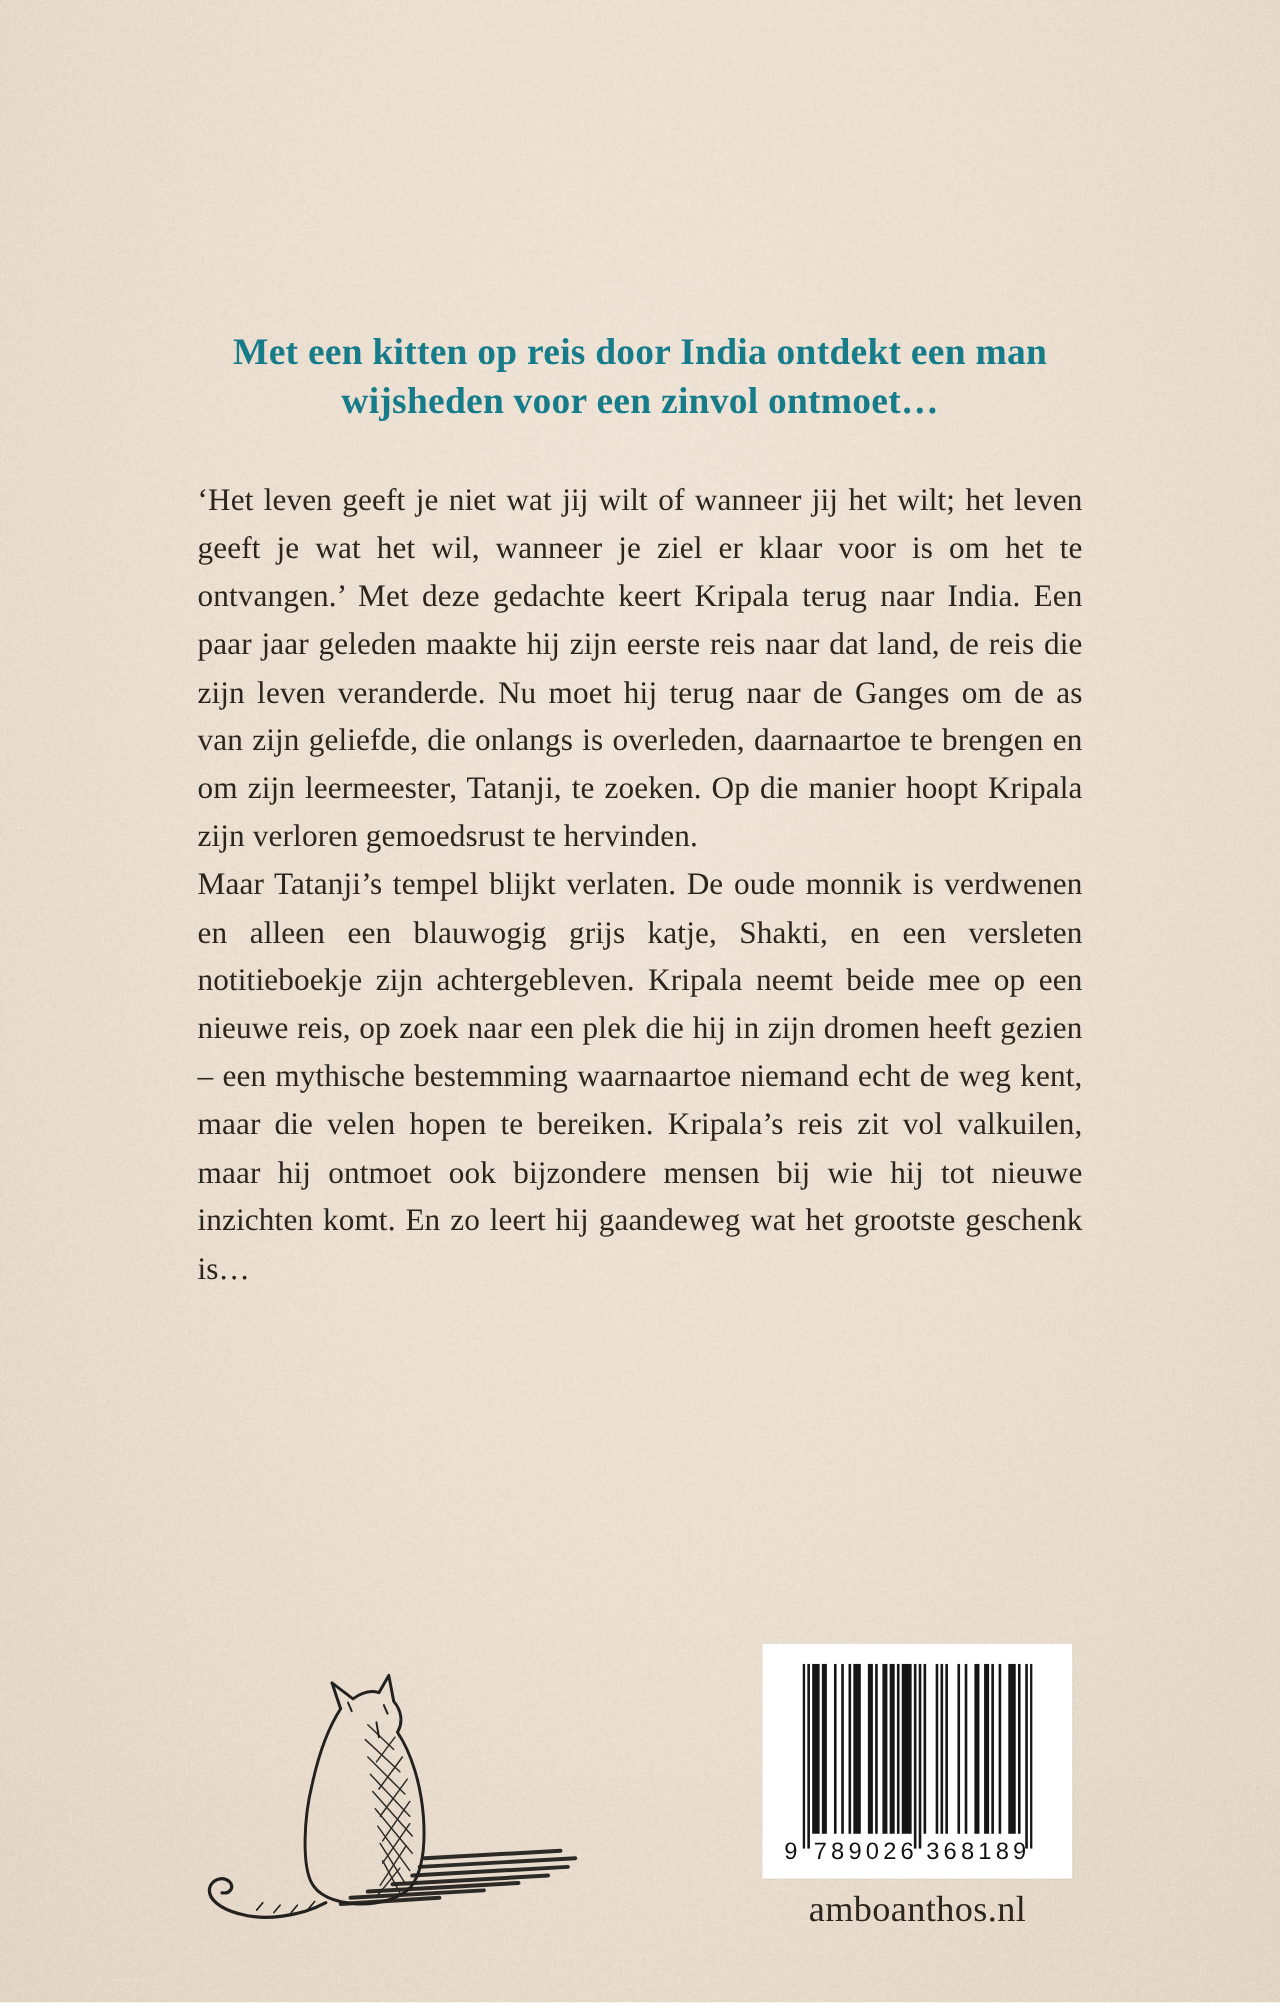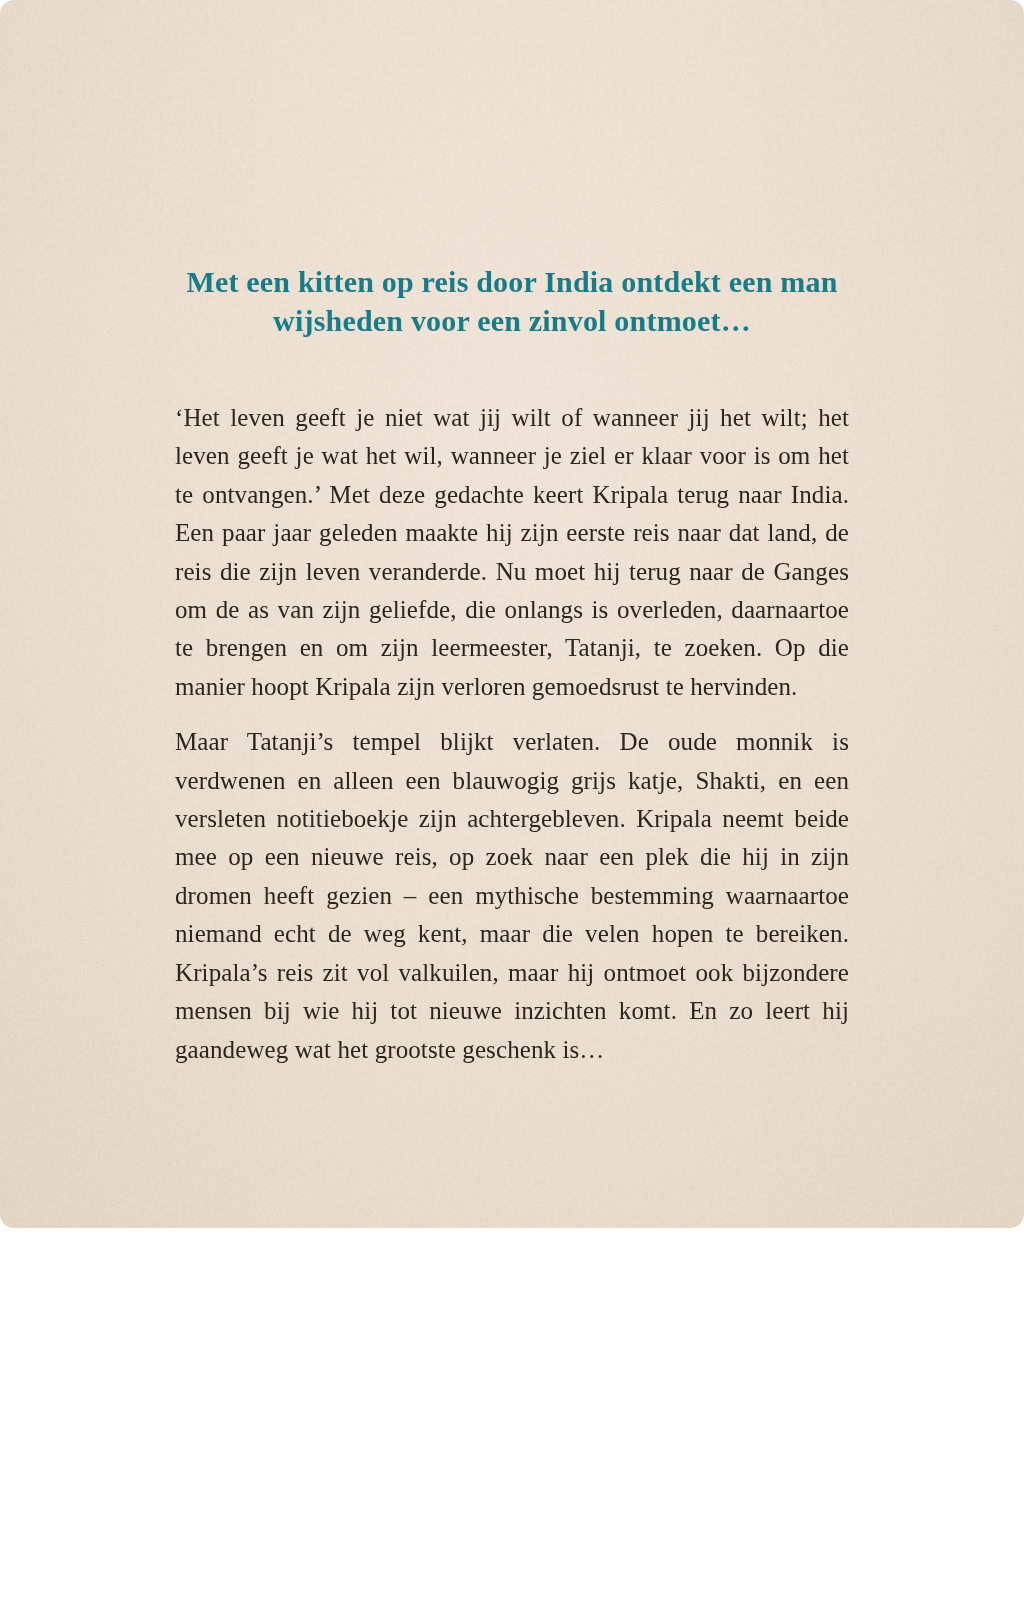--- a/index.html
+++ b/index.html
@@ -1,36 +1,35 @@
 <!DOCTYPE html>
 <html><head>
 <meta charset="utf-8">
 <style>
   html,body{margin:0;padding:0;}
   .page{
     position:relative;
-    width:1024px;height:1228px;
+    width:1024px;height:1602px;
     overflow:hidden;
     background:radial-gradient(ellipse at 50% 35%, #efe3d6 0%, #e9dccd 55%, #e2d3c2 100%);
     font-family:"Liberation Serif","DejaVu Serif",serif;
-    border-radius:14px;
   }
   .paper-texture{position:absolute;inset:0;pointer-events:none;}
   .headline{
     position:absolute;top:262px;left:152px;width:720px;
     text-align:center;font-weight:bold;font-size:30px;line-height:39px;
     letter-spacing:0.2px;
   }
   .headline span{display:block;}
   .blurb{
     position:absolute;top:382px;left:158px;width:708px;
     font-size:25px;line-height:38.4px;text-align:justify;
     letter-spacing:0.1px;
   }
-  .blurb p{margin:17px;}
+  .blurb p{margin:0;}
   .barcode-box{
     position:absolute;left:610px;top:1315px;width:248px;height:188px;
     background:#ffffff;box-shadow:0 0 1px rgba(0,0,0,0.15);
   }
   .barcode-bars{position:absolute;left:32px;top:16px;width:184px;height:148px;}
   .barcode-digits{
     position:absolute;left:0;top:156px;width:248px;height:26px;
     font-family:"Liberation Sans","DejaVu Sans",sans-serif;
     font-size:19px;color:#111;
   }

